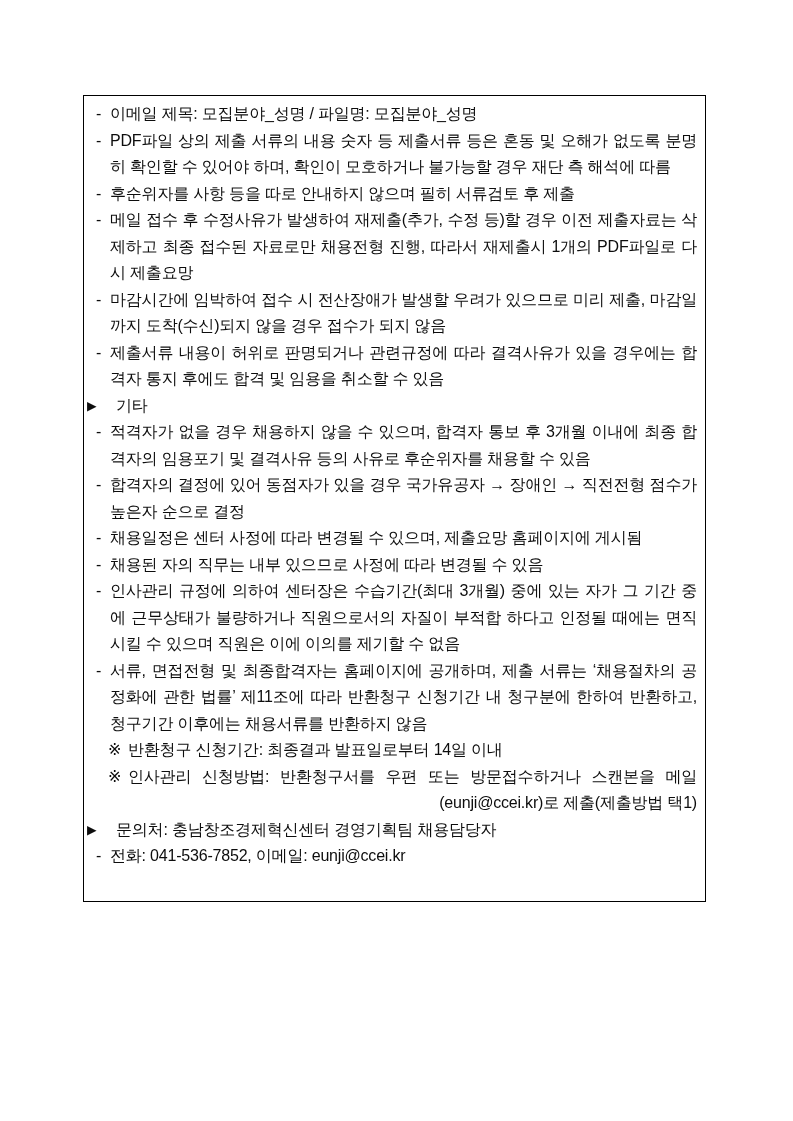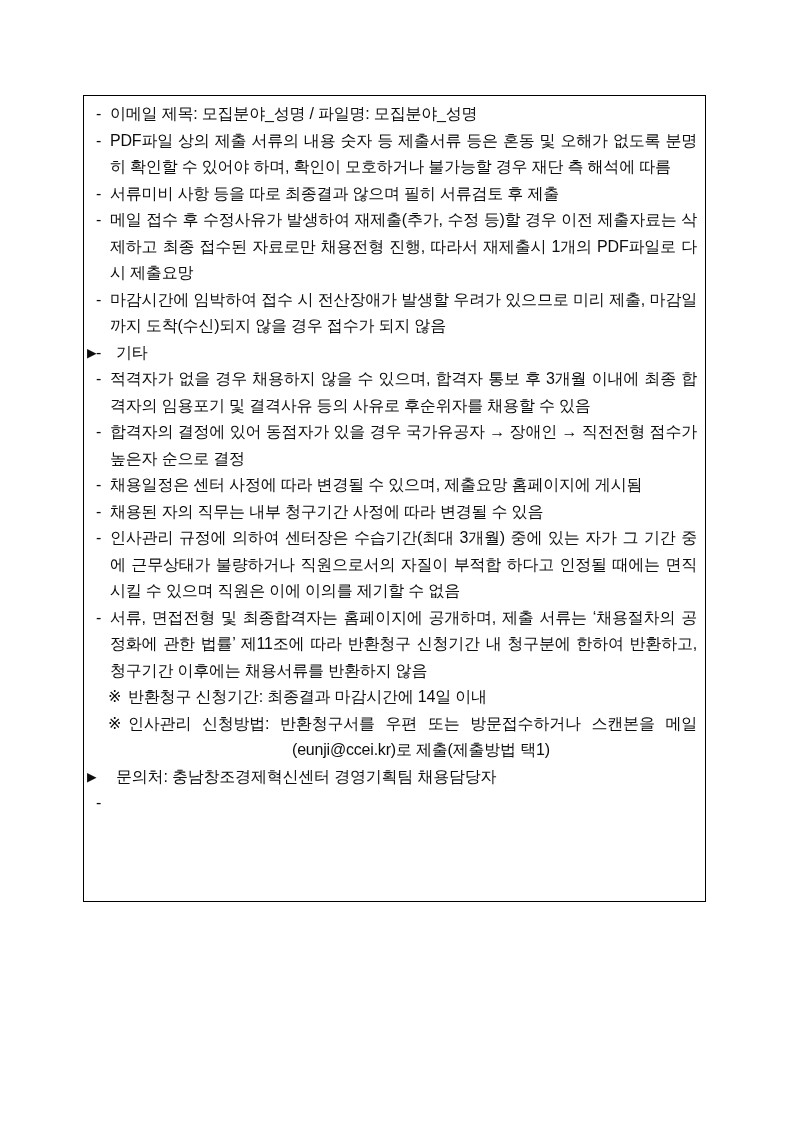--- a/index.html
+++ b/index.html
@@ -38,42 +38,42 @@
   .marker {
     position: absolute;
     top: 0;
   }
   .item.dash  { padding-left: 24px; }
   .item.dash .marker { left: 10px; }
   .item.arrow { padding-left: 30px; }
   .item.arrow .marker { left: 1px; font-size: 12.5px; }
   .item.note  { padding-left: 42px; }
   .item.note .marker { left: 22px; }
-  .item.cont  { padding-left: 206px; text-align: left; }
+  .item.cont  { padding-left: 206px; text-align: right; }
   .item.stretch { text-align-last: justify; }
 </style>
 </head>
 <body>
 
 <div class="page">
   <div class="content-box">
     <div>
         <div class="item dash"><span class="marker">-</span><span>이메일 제목: 모집분야_성명 / 파일명: 모집분야_성명</span></div>
         <div class="item dash"><span class="marker">-</span><span>PDF파일 상의 제출 서류의 내용 숫자 등 제출서류 등은 혼동 및 오해가 없도록 분명히 확인할 수 있어야 하며, 확인이 모호하거나 불가능할 경우 재단 측 해석에 따름</span></div>
-        <div class="item dash"><span class="marker">-</span><span>서류미비 사항 등을 따로 최종결과 않으며 필히 서류검토 후 제출</span></div>
+        <div class="item dash"><span class="marker">-</span><span>후순위자를 사항 등을 따로 안내하지 않으며 필히 서류검토 후 제출</span></div>
         <div class="item dash"><span class="marker">-</span><span>메일 접수 후 수정사유가 발생하여 재제출(추가, 수정 등)할 경우 이전 제출자료는 삭제하고 최종 접수된 자료로만 채용전형 진행, 따라서 재제출시 1개의 PDF파일로 다시 제출요망</span></div>
         <div class="item dash"><span class="marker">-</span><span>마감시간에 임박하여 접수 시 전산장애가 발생할 우려가 있으므로 미리 제출, 마감일까지 도착(수신)되지 않을 경우 접수가 되지 않음</span></div>
-        <div class="item dash"><span class="marker">-</span></div>
+        <div class="item dash"><span class="marker">-</span><span>제출서류 내용이 허위로 판명되거나 관련규정에 따라 결격사유가 있을 경우에는 합격자 통지 후에도 합격 및 임용을 취소할 수 있음</span></div>
         <div class="item arrow"><span class="marker">▶</span><span>기타</span></div>
         <div class="item dash"><span class="marker">-</span><span>적격자가 없을 경우 채용하지 않을 수 있으며, 합격자 통보 후 3개월 이내에 최종 합격자의 임용포기 및 결격사유 등의 사유로 후순위자를 채용할 수 있음</span></div>
         <div class="item dash"><span class="marker">-</span><span>합격자의 결정에 있어 동점자가 있을 경우 국가유공자 → 장애인 → 직전전형 점수가 높은자 순으로 결정</span></div>
         <div class="item dash"><span class="marker">-</span><span>채용일정은 센터 사정에 따라 변경될 수 있으며, 제출요망 홈페이지에 게시됨</span></div>
-        <div class="item dash"><span class="marker">-</span><span>채용된 자의 직무는 내부 청구기간 사정에 따라 변경될 수 있음</span></div>
+        <div class="item dash"><span class="marker">-</span><span>채용된 자의 직무는 내부 있으므로 사정에 따라 변경될 수 있음</span></div>
         <div class="item dash"><span class="marker">-</span><span>인사관리 규정에 의하여 센터장은 수습기간(최대 3개월) 중에 있는 자가 그 기간 중에 근무상태가 불량하거나 직원으로서의 자질이 부적합 하다고 인정될 때에는 면직시킬 수 있으며 직원은 이에 이의를 제기할 수 없음</span></div>
         <div class="item dash"><span class="marker">-</span><span>서류, 면접전형 및 최종합격자는 홈페이지에 공개하며, 제출 서류는 ‘채용절차의 공정화에 관한 법률’ 제11조에 따라 반환청구 신청기간 내 청구분에 한하여 반환하고, 청구기간 이후에는 채용서류를 반환하지 않음</span></div>
-        <div class="item note"><span class="marker">※</span><span>반환청구 신청기간: 최종결과 마감시간에 14일 이내</span></div>
+        <div class="item note"><span class="marker">※</span><span>반환청구 신청기간: 최종결과 발표일로부터 14일 이내</span></div>
         <div class="item note stretch"><span class="marker">※</span><span>인사관리 신청방법: 반환청구서를 우편 또는 방문접수하거나 스캔본을 메일</span></div>
         <div class="item cont"><span>(eunji@ccei.kr)로 제출(제출방법 택1)</span></div>
         <div class="item arrow"><span class="marker">▶</span><span>문의처: 충남창조경제혁신센터 경영기획팀 채용담당자</span></div>
-        <div class="item dash"><span class="marker">-</span></div>
+        <div class="item dash"><span class="marker">-</span><span>전화: 041-536-7852, 이메일: eunji@ccei.kr</span></div>
       </div>
   </div>
 </div>
 
 </body></html>

